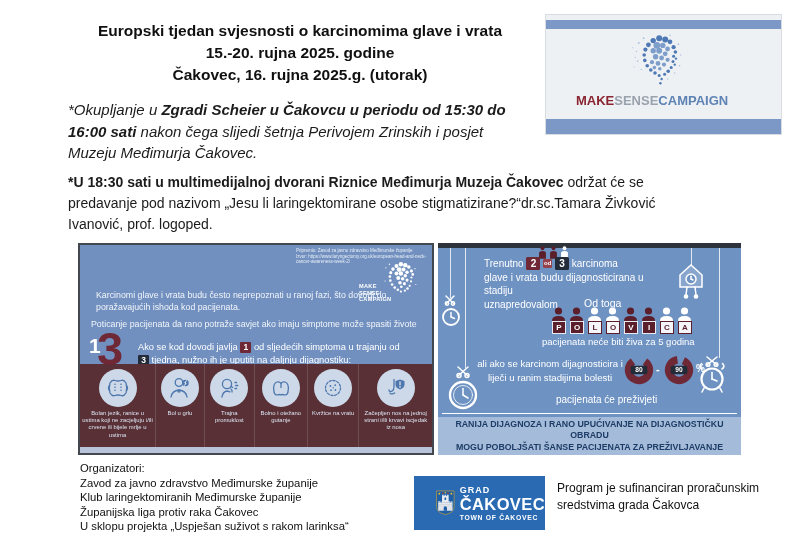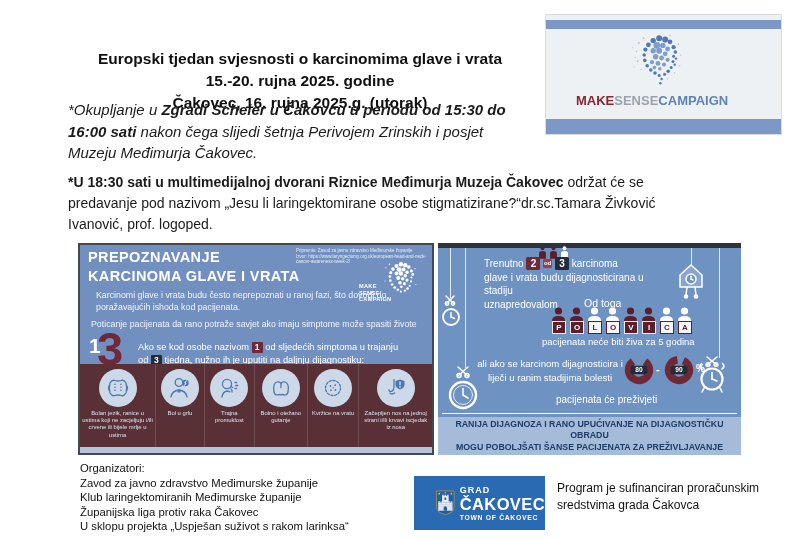--- a/index.html
+++ b/index.html
@@ -1,21 +1,21 @@
 <!DOCTYPE html>
 <html><head>
 <meta charset="utf-8">
 <style>
   html,body{margin:0;padding:0;background:#fff;}
   .page{position:relative;width:790px;height:540px;background:#ffffff;overflow:hidden;
         font-family:"Liberation Sans",sans-serif;color:#151515;}
 
   
   .title{position:absolute;left:50px;top:20px;width:500px;text-align:center;
-         font-weight:bold;font-size:15.5px;line-height:22px;color:#101010;margin-top:28px;}
+         font-weight:bold;font-size:15.5px;line-height:22px;color:#101010;}
 
   
   .msc-card{position:absolute;left:545px;top:14px;width:237px;height:121px;background:#eef1f4;border:1px solid #d9dce1;box-sizing:border-box;}
   .msc-bar{position:absolute;left:0;width:100%;background:#7b98c6;}
   .msc-bar.top{top:5px;height:9px;}
   .msc-bar.bottom{bottom:0;height:15px;}
   .msc-head{position:absolute;left:80px;top:16px;width:64px;height:60px;}
   .msc-text{position:absolute;left:30px;top:78px;font-size:13px;font-weight:bold;letter-spacing:0;white-space:nowrap;}
   .msc-text .mk{color:#8a2430;} .msc-text .sn{color:#9aa3ad;} .msc-text .cp{color:#5d83b4;}
 
@@ -159,24 +159,20 @@
       </g>
     </svg>
     <div class="msc-text"><span class="mk">MAKE</span><span class="sn">SENSE</span><span class="cp">CAMPAIGN</span></div>
     <div class="msc-bar bottom"></div>
   </div>
 
   <div class="p1"><span>*Okupljanje u </span><b>Zgradi Scheier u Čakovcu u periodu od 15:30 do 16:00 sati</b><span> nakon čega slijedi šetnja Perivojem Zrinskih i posjet Muzeju Međimurja Čakovec.</span></div>
   <div class="p2"><b>*U 18:30 sati u multimedijalnoj dvorani Riznice Međimurja Muzeja Čakovec</b><span> održat će se predavanje pod nazivom „Jesu li laringektomirane osobe stigmatizirane?“dr.sc.Tamara Živković Ivanović, prof. logoped.</span></div>
 
   <div class="ig-left">
-    <div class="il-title">
-      <div>PREPOZNAVANJE</div>
-      <div>KARCINOMA GLAVE I VRATA</div>
-    </div>
     <div class="il-attr">
       <div>Pripremio: Zavod za javno zdravstvo Međimurske županije</div>
       <div>Izvor: https://www.laryngectomy.org.uk/european-head-and-neck-cancer-awareness-week-2/</div>
     </div>
     <div class="il-msc-text">
       <div>MAKE</div>
       <div>SENSE</div>
       <div>CAMPAIGN</div>
     </div>
     <svg class="il-msc-head" viewBox="0 0 100 100">
@@ -216,21 +212,21 @@
           <circle cx="16" cy="50" r="1.4"></circle>
           <circle cx="84" cy="22" r="1.4"></circle>
           <circle cx="86" cy="58" r="1.3"></circle>
           <circle cx="26" cy="12" r="1.5"></circle>
       </g>
     </svg>
     <div class="il-p1">Karcinomi glave i vrata budu često neprepoznati u ranoj fazi, što dovodi do poražavajućih ishoda kod pacijenata.</div>
     <div class="il-p2">Poticanje pacijenata da rano potraže savjet ako imaju simptome može spasiti živote</div>
     <div class="il-num1">1</div>
     <div class="il-num3">3</div>
-    <div class="il-intro"><span>Ako se kod osobe nazivom </span><span class="nb nb-red">1</span><span> od sljedećih simptoma u trajanju od </span><span class="nb nb-dark">3</span><span> tjedna, nužno ih je uputiti na daljnju dijagnostiku:</span></div>
+    <div class="il-intro"><span>Ako se kod dovodi javlja </span><span class="nb nb-red">1</span><span> od sljedećih simptoma u trajanju od </span><span class="nb nb-dark">3</span><span> tjedna, nužno ih je uputiti na daljnju dijagnostiku:</span></div>
 
     <div class="il-band">
       <div class="il-cell" style="flex:1.45">
         <div class="il-circ">
           <svg width="24" height="24" viewBox="0 0 24 24" class="sym-icon">
               <path d="M4,7 Q2.5,12 4,17 Q6,20.5 9,19.5 Q12,18.5 15,19.5 Q18,20.5 20,17 Q21.5,12 20,7 Q18,3.5 15,4.5 Q12,5.5 9,4.5 Q6,3.5 4,7 Z"></path>
               <path d="M3.2,9.5 Q1.6,12 3.2,14.5"></path>
               <path d="M20.8,9.5 Q22.4,12 20.8,14.5"></path>
               <g fill="#4d77ad" stroke="none">
                 <circle cx="9" cy="8.2" r="0.8"></circle>

